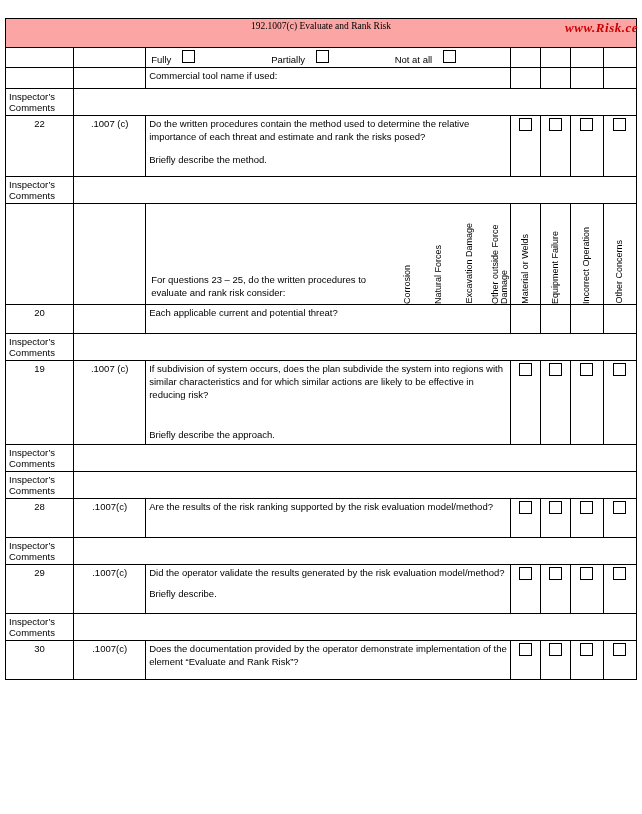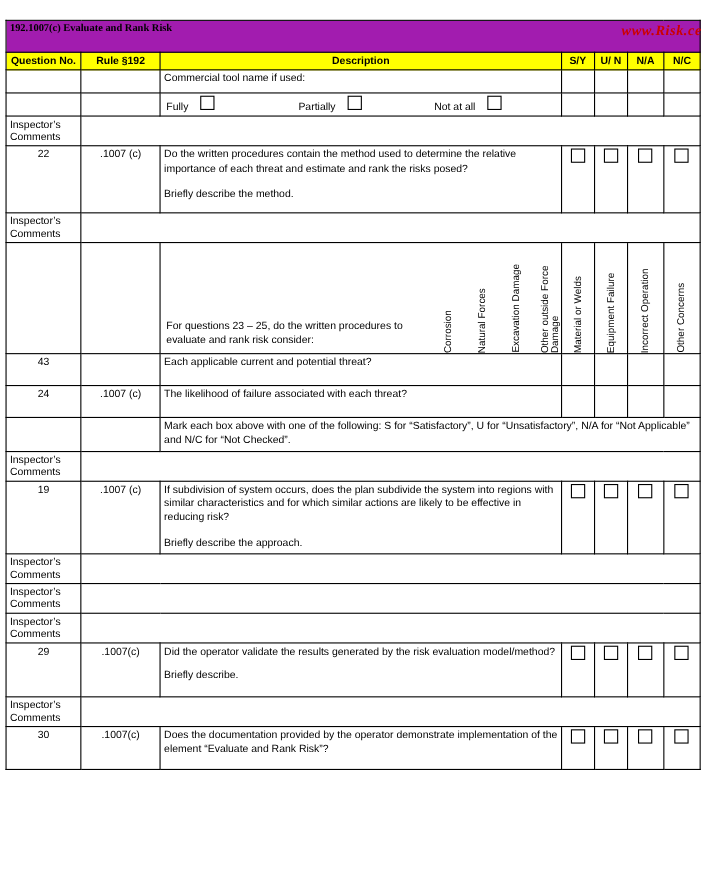--- a/index.html
+++ b/index.html
@@ -2,21 +2,21 @@
 <html><head>
 <meta charset="utf-8">
 <style>
   html,body{margin:0;padding:0;background:#fff;}
   body{font-family:"Liberation Sans", sans-serif;}
   .page{width:642px;height:814px;position:relative;background:#fff;box-sizing:border-box;}
   .watermark{position:absolute;top:2px;right:4px;font-family:"Liberation Serif",serif;
     font-style:italic;font-weight:bold;font-size:13px;color:#cc0000;letter-spacing:0.5px;}
   table.form{border-collapse:collapse;width:632px;margin:18px 5px 0 5px;table-layout:fixed;}
   table.form td{border:1px solid #000;vertical-align:top;font-size:9.5px;padding:2px 3px;}
-  .title-cell{background:#a21caf;text-align:left;font-weight:bold;font-size:14px;
+  .title-cell{background:#fca5a5;text-align:center;font-weight:normal;font-size:14px;
     font-family:"Liberation Serif",serif;padding:7px 0;height:24px;}
   .hdr{background:#ffff00;text-align:center;font-weight:bold;font-size:10px;vertical-align:middle;padding:3px 1px;}
   .ctr{text-align:center;}
   .mid{vertical-align:middle;}
   .small{font-size:8px;}
   .cmt{padding-left:4px;font-size:9.5px;height:14px;}
   .desc{padding:3px 5px;line-height:1.35;}
   .cb{display:inline-block;width:11px;height:11px;border:1px solid #000;background:#fff;}
   .cbcell{text-align:center;vertical-align:middle;}
   .vertwrap{height:100px;display:flex;align-items:flex-end;justify-content:center;}
@@ -39,40 +39,21 @@
       <col style="width:30px">
       <col style="width:33px">
       <col style="width:33px">
     </colgroup>
 
     <tbody>
         <tr>
       <td class="title-cell" colspan="7">192.1007(c) Evaluate and Rank Risk</td>
     </tr>
 
-    <tr>
-      <td class="hdr">Question No.</td>
-      <td class="hdr">Rule §192</td>
-      <td class="hdr">Description</td>
-      <td class="hdr">S/Y</td>
-      <td class="hdr">U/ N</td>
-      <td class="hdr">N/A</td>
-      <td class="hdr">N/C</td>
-    </tr>
-
-
-    <tr>
-      <td></td>
-      <td></td>
-      <td class="desc" style="height:16px">Commercial tool name if used:</td>
-      <td></td>
-      <td></td>
-      <td></td>
-      <td></td>
-    </tr>
+
 
     <tr>
       <td></td>
       <td></td>
       <td style="padding:0">
         <table style="border-collapse:collapse;width:100%;table-layout:fixed">
           <tbody>
                 <tr>
             <td class="nb" style="border-right:1px solid #000;padding:2px 5px;width:33%">
               <span>Fully</span>
@@ -90,20 +71,30 @@
         </tbody>
             </table>
       </td>
       <td></td>
       <td></td>
       <td></td>
       <td></td>
     </tr>
 
     <tr>
+      <td></td>
+      <td></td>
+      <td class="desc" style="height:16px">Commercial tool name if used:</td>
+      <td></td>
+      <td></td>
+      <td></td>
+      <td></td>
+    </tr>
+
+    <tr>
       <td class="cmt">Inspector’s Comments</td>
       <td colspan="6"></td>
     </tr>
 
     <tr>
       <td class="ctr">22</td>
       <td class="ctr">.1007 (c)</td>
       <td class="desc" style="height:56px">
         <div>Do the written procedures contain the method used to determine the relative importance of each threat and estimate and rank the risks posed?</div>
         <div style="margin-top:10px">Briefly describe the method.</div>
@@ -169,99 +160,82 @@
             </div>
       </td>
       <td style="vertical-align:bottom;padding:0">
         <div class="vertwrap">
               <span class="vert2">Other Concerns</span>
             </div>
       </td>
     </tr>
 
     <tr>
-      <td class="ctr">43</td>
+      <td class="ctr">20</td>
       <td></td>
       <td style="padding:0">
         <table style="border-collapse:collapse;width:100%;table-layout:fixed;height:28px">
           <tbody>
                 <tr>
             <td class="nb desc" style="border-right:1px solid #000;width:236px">Each applicable current and potential threat?</td>
             <td class="nb" style="border-right:1px solid #000;width:31px"></td>
             <td class="nb" style="border-right:1px solid #000;width:31px"></td>
             <td class="nb" style="border-right:1px solid #000;width:31px"></td>
             <td class="nb" style="width:31px"></td>
           </tr>
         </tbody>
             </table>
       </td>
       <td></td>
       <td></td>
       <td></td>
       <td></td>
     </tr>
 
-    <tr>
-      <td class="ctr">24</td>
-      <td class="ctr mid">.1007 (c)</td>
-      <td style="padding:0">
-        <table style="border-collapse:collapse;width:100%;table-layout:fixed;height:28px">
-          <tbody>
-                <tr>
-            <td class="nb desc" style="border-right:1px solid #000;width:236px">The likelihood of failure associated with each threat?</td>
-            <td class="nb" style="border-right:1px solid #000;width:31px"></td>
-            <td class="nb" style="border-right:1px solid #000;width:31px"></td>
-            <td class="nb" style="border-right:1px solid #000;width:31px"></td>
-            <td class="nb" style="width:31px"></td>
-          </tr>
-        </tbody>
-            </table>
-      </td>
-      <td></td>
-      <td></td>
-      <td></td>
-      <td></td>
-    </tr>
-
-
-    <tr>
-      <td></td>
-      <td></td>
-      <td class="desc" colspan="5">Mark each box above with one of the following: S for “Satisfactory”, U for “Unsatisfactory”, N/A for “Not Applicable” and N/C for “Not Checked”.</td>
-    </tr>
+
+
 
     <tr>
       <td class="cmt">Inspector’s Comments</td>
       <td colspan="6"></td>
     </tr>
 
     <tr>
       <td class="ctr">19</td>
       <td class="ctr">.1007 (c)</td>
       <td class="desc" style="height:56px">
         <div>If subdivision of system occurs, does the plan subdivide the system into regions with similar characteristics and for which similar actions are likely to be effective in reducing risk?</div>
-        <div style="margin-top:10px">Briefly describe the approach.</div>
-      </td>
-      <td class="cbcell"><span class="cb"></span></td>
-      <td class="cbcell"><span class="cb"></span></td>
-      <td class="cbcell"><span class="cb"></span></td>
-      <td class="cbcell"><span class="cb"></span></td>
-    </tr>
-
-    <tr>
-      <td class="cmt">Inspector’s Comments</td>
-      <td colspan="6"></td>
-    </tr>
-
-
-    <tr>
-      <td class="cmt">Inspector’s Comments</td>
-      <td colspan="6"></td>
-    </tr>
-
+        <div style="margin-top:28px">Briefly describe the approach.</div>
+      </td>
+      <td class="cbcell"><span class="cb"></span></td>
+      <td class="cbcell"><span class="cb"></span></td>
+      <td class="cbcell"><span class="cb"></span></td>
+      <td class="cbcell"><span class="cb"></span></td>
+    </tr>
+
+    <tr>
+      <td class="cmt">Inspector’s Comments</td>
+      <td colspan="6"></td>
+    </tr>
+
+
+    <tr>
+      <td class="cmt">Inspector’s Comments</td>
+      <td colspan="6"></td>
+    </tr>
+
+    <tr>
+      <td class="ctr">28</td>
+      <td class="ctr">.1007(c)</td>
+      <td class="desc" style="height:34px">Are the results of the risk ranking supported by the risk evaluation model/method?</td>
+      <td class="cbcell"><span class="cb"></span></td>
+      <td class="cbcell"><span class="cb"></span></td>
+      <td class="cbcell"><span class="cb"></span></td>
+      <td class="cbcell"><span class="cb"></span></td>
+    </tr>
 
     <tr>
       <td class="cmt">Inspector’s Comments</td>
       <td colspan="6"></td>
     </tr>
 
     <tr>
       <td class="ctr">29</td>
       <td class="ctr">.1007(c)</td>
       <td class="desc" style="height:44px">

